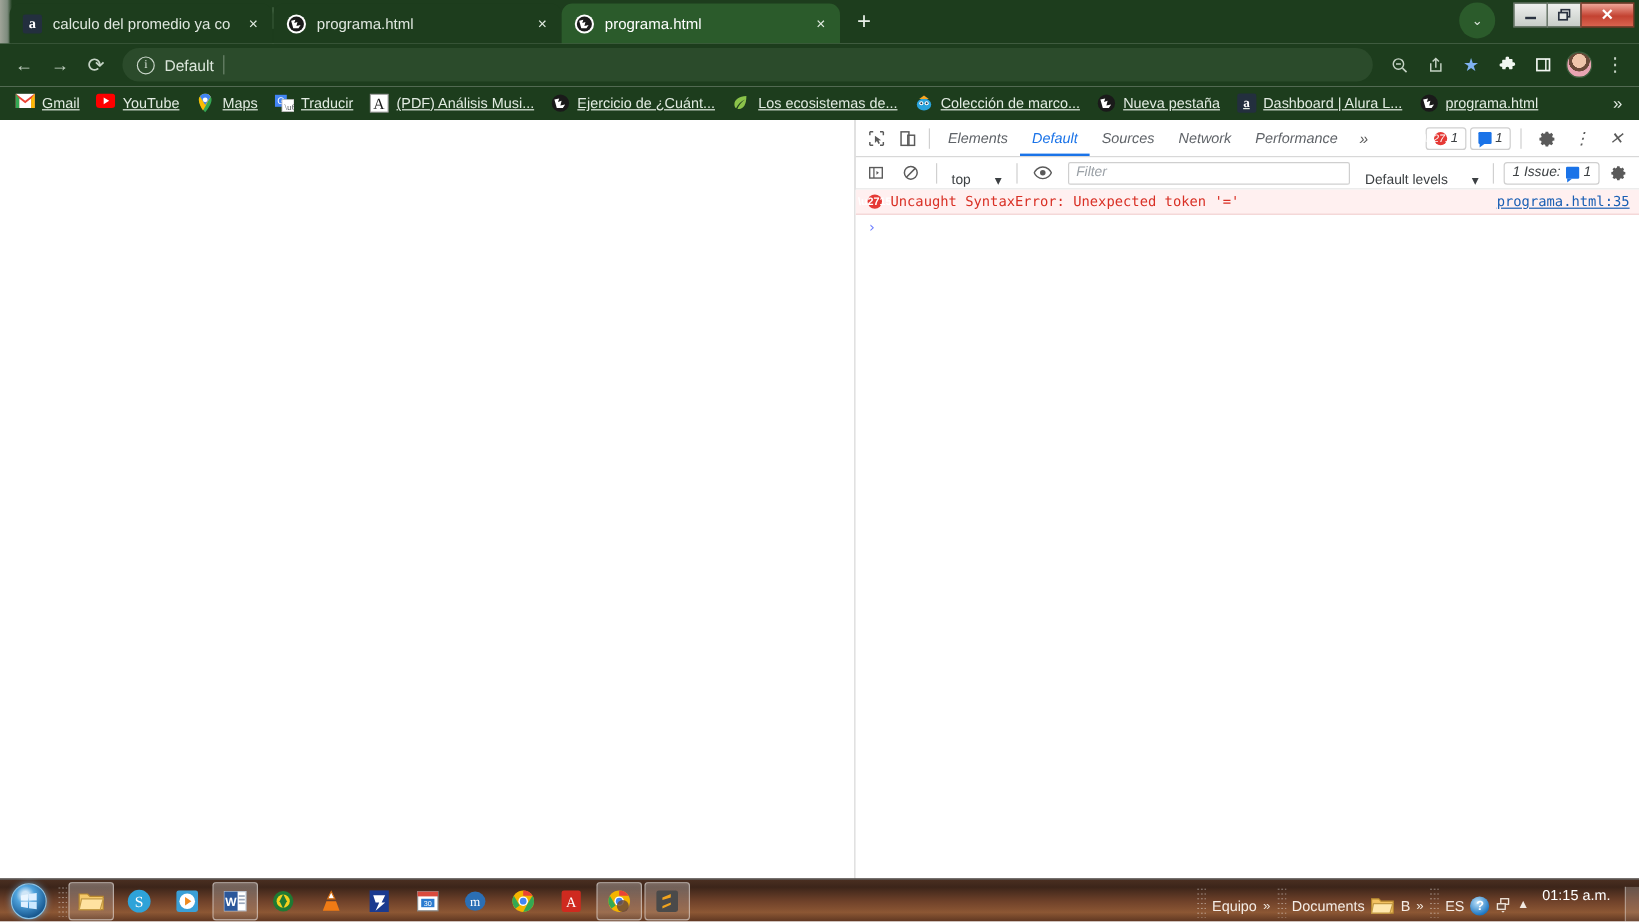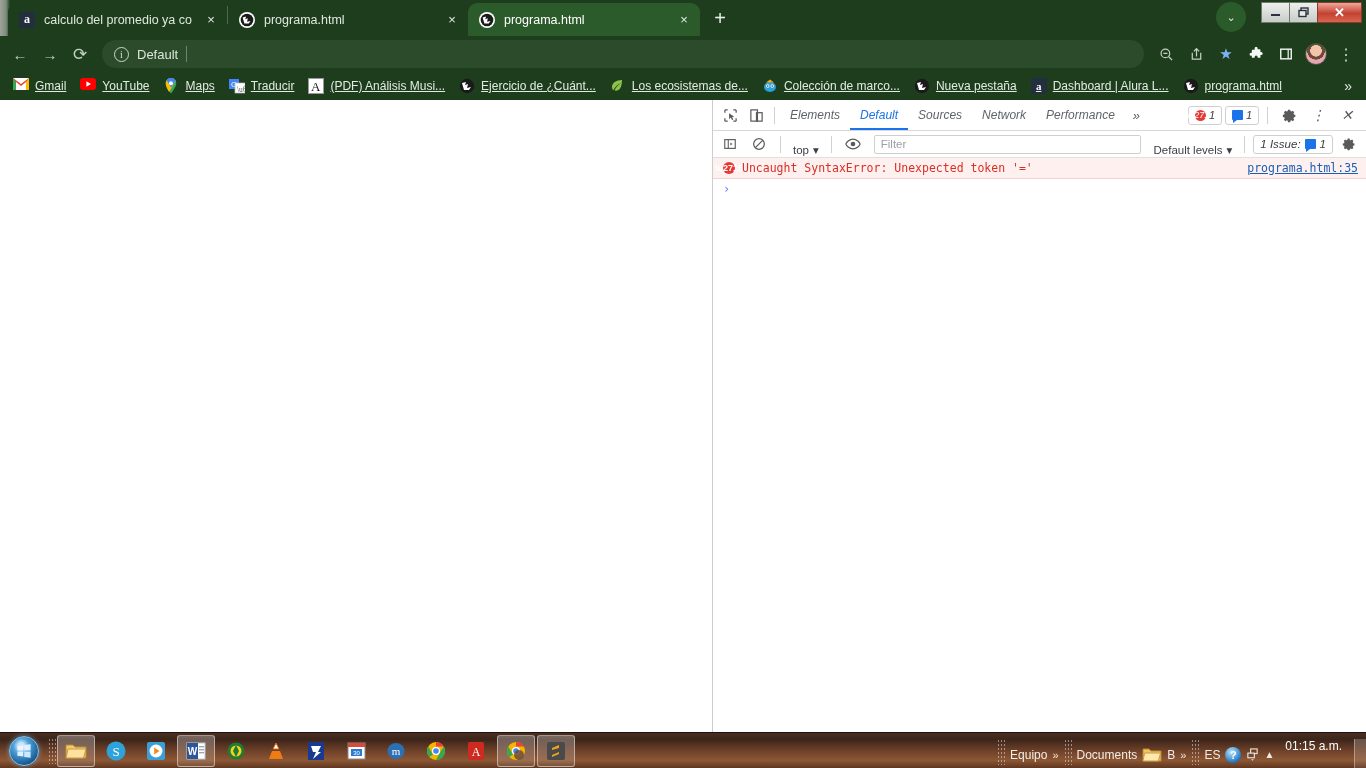--- a/index.html
+++ b/index.html
@@ -219,25 +219,25 @@
 
   .dt-filterbar {
     height: 27px; display: flex; align-items: center;
     border-bottom: 1px solid #e0e0e0; padding: 0 4px; gap: 3px;
     flex: 0 0 27px;
   }
   .filter-input {
     flex: 1 1 auto; height: 19px; margin: 0 5px;
     border: 1px solid #cfcfcf; border-radius: 2px;
     font-size: 11.5px; color: #9aa0a6; padding: 0 6px;
-    display: flex; align-items: center; background: #fff;
+    display: flex; align-items: center; background: #fff; font-style: italic;
   }
   .dt-sel {
     font-size: 11.5px; color: #3c4043; padding: 0 4px;
-    display: flex; align-items: center; gap: 4px; margin-top: 12px;
+    display: flex; align-items: center; gap: 20px; margin-top: 12px;
   }
   .dt-issue {
     border: 1px solid #cfcfcf; border-radius: 3px; height: 19px;
     display: flex; align-items: center; gap: 4px; padding: 0 6px;
     font-size: 11.5px; color: #3c4043; font-style: italic;
   }
 
   .dt-console { flex: 1 1 auto; overflow: hidden; background: #fff; }
   .err-row {
     background: #fff0f0;

